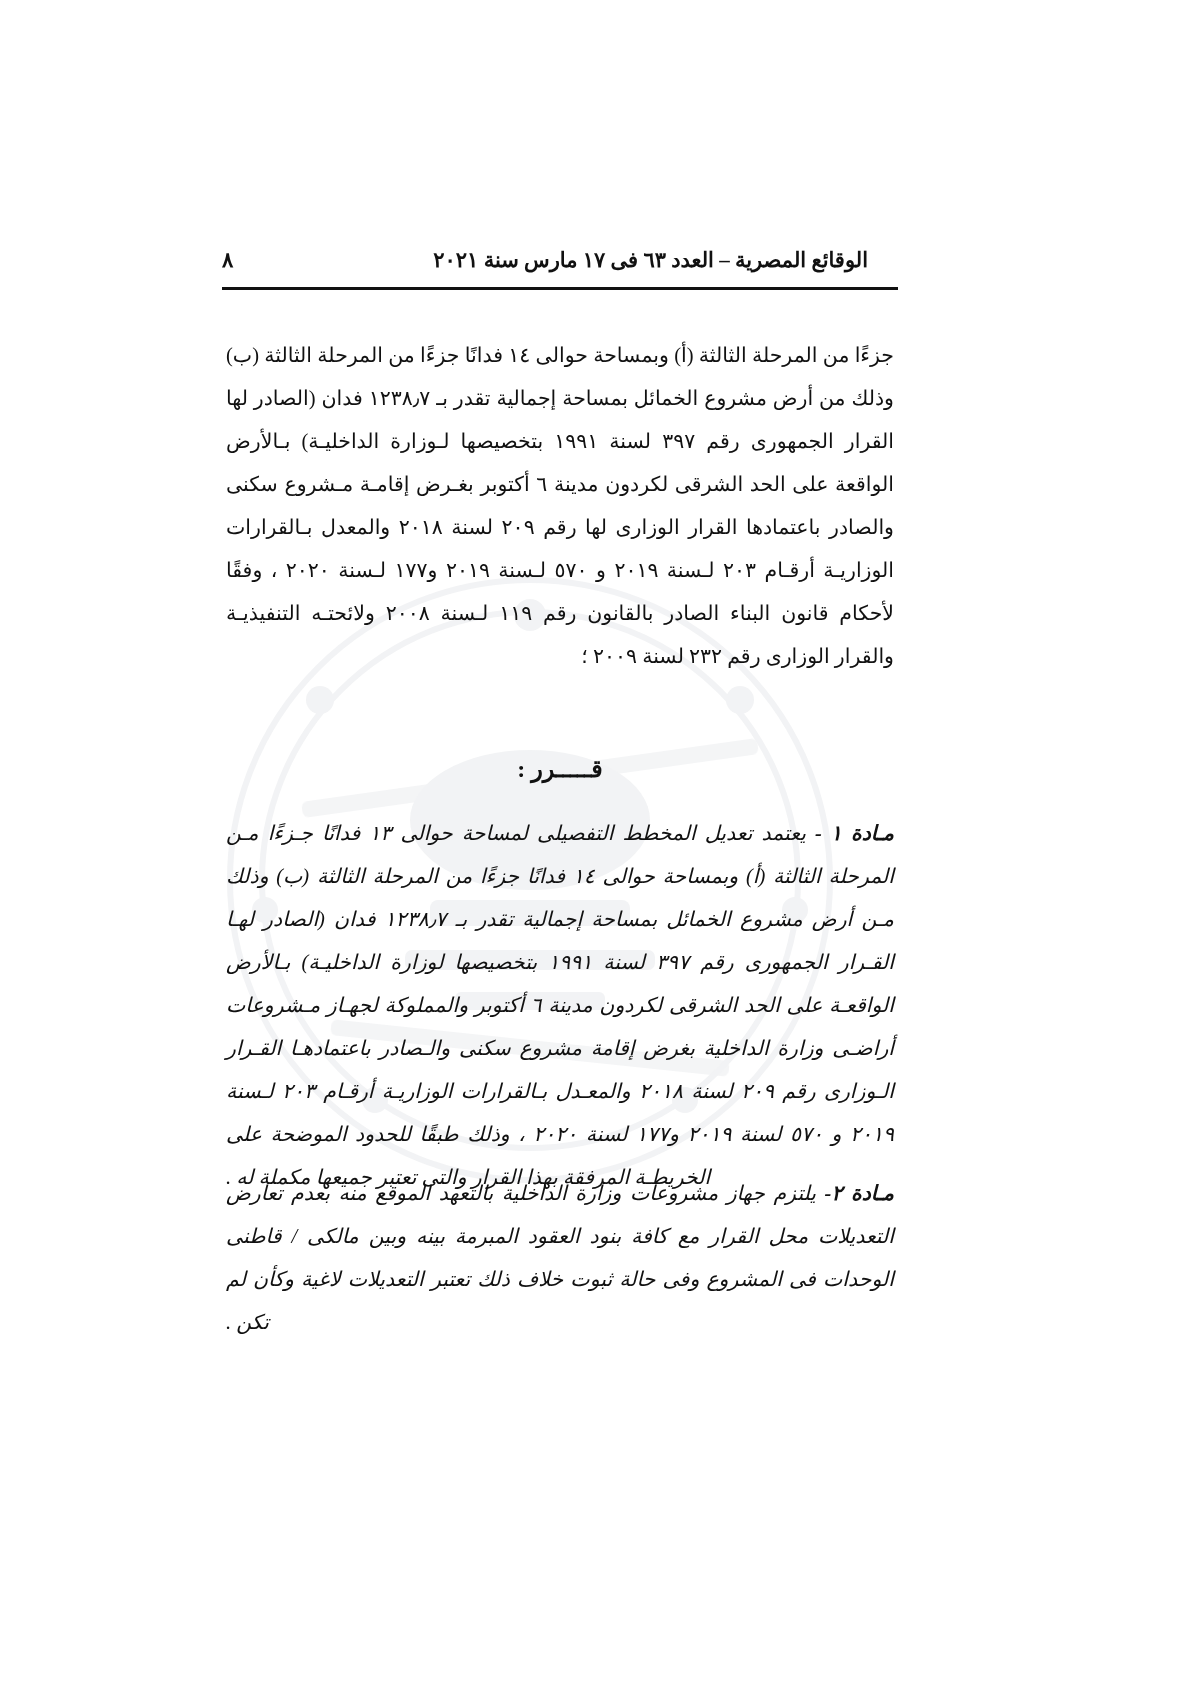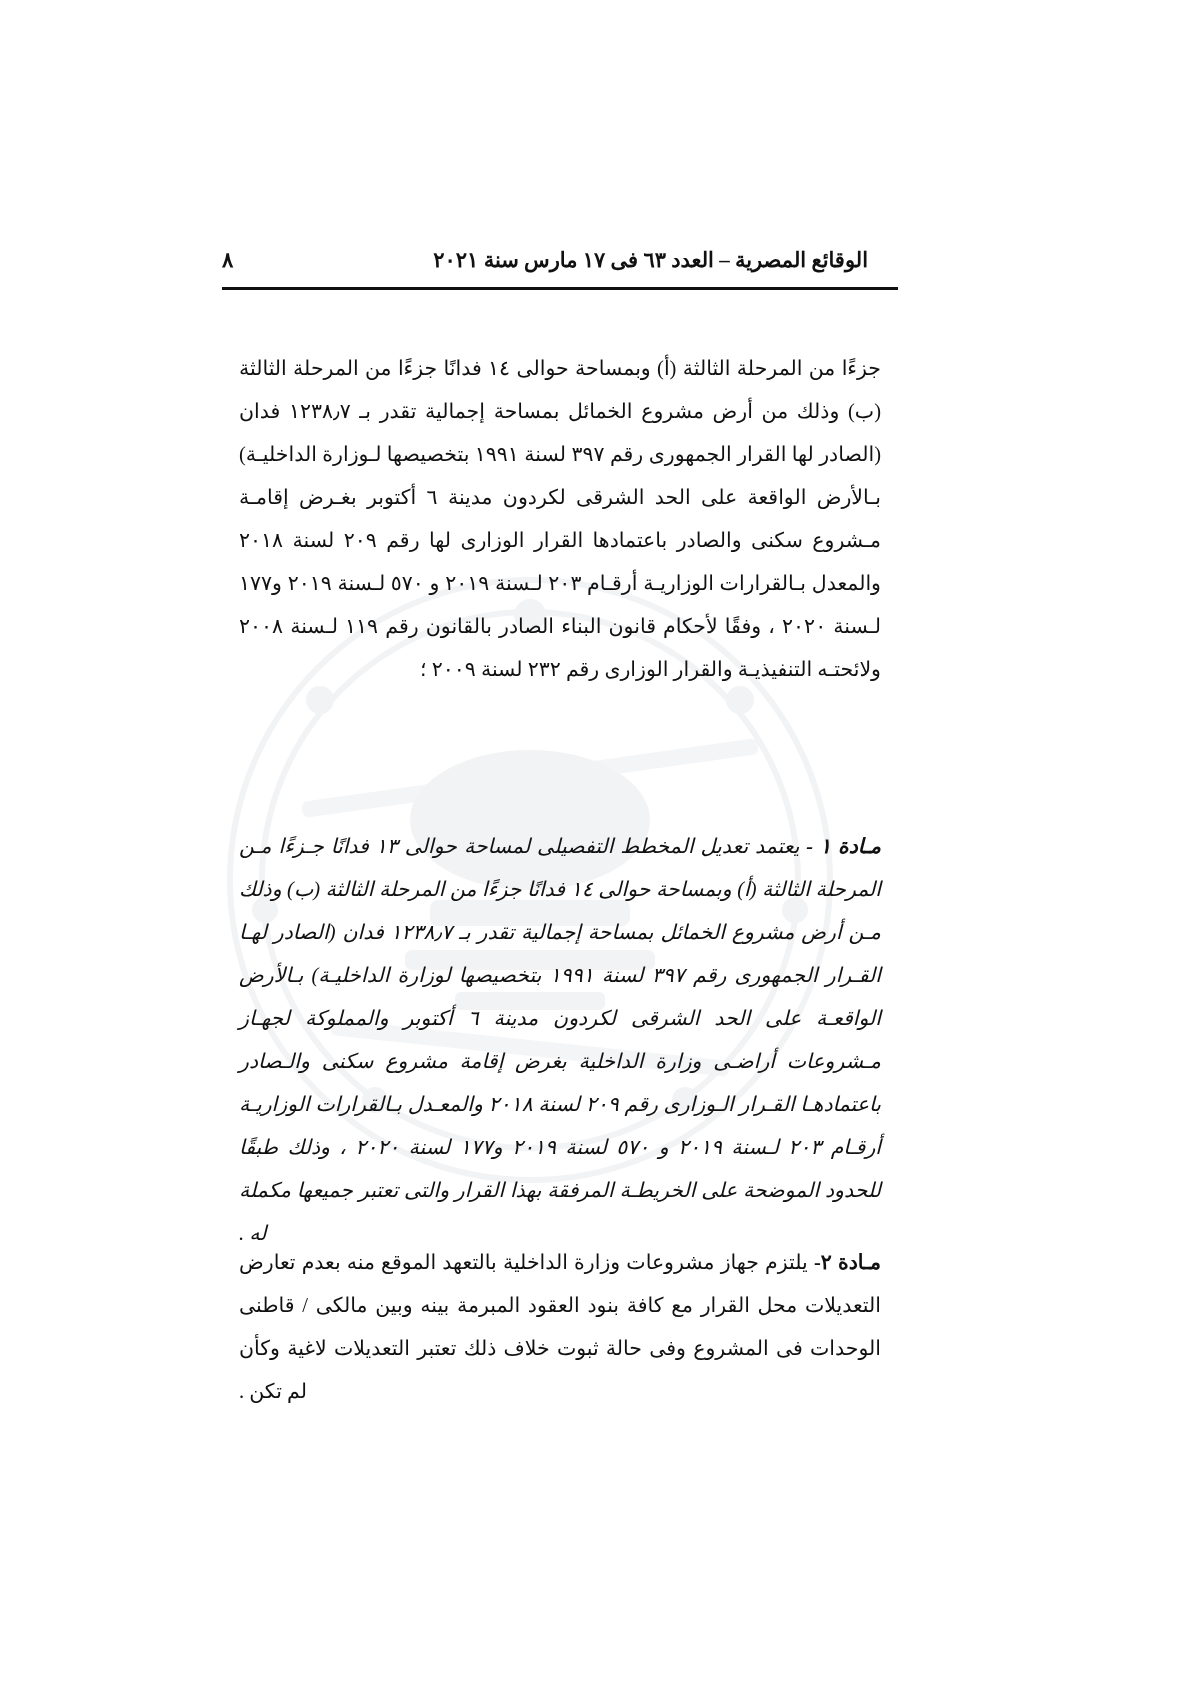--- a/index.html
+++ b/index.html
@@ -84,26 +84,26 @@
     position: absolute;
     left: 222px;
     width: 676px;
     direction: rtl;
     text-align: justify;
     text-align-last: justify;
     font-size: 20.5px;
     line-height: 43px;
   }
   .body-block p {
-    margin: 17px;
+    margin: 4px;
   }
   .p1 { top: 330px; }
   .p2 { top: 688px; text-align-last: justify; }
   .p4 { top: 808px; font-style: italic; }
-  .p5 { top: 1224px; }
+  .p5 { top: 1168px; font-style: italic; }
 
   .last-line-right {
     text-align: justify;
     text-align-last: right;
   }
   .last-line-left {
     text-align: justify;
     text-align-last: left;
   }
 
@@ -159,20 +159,21 @@
       <div class="header-title">الوقائع المصرية – العدد ٦٣ فى ١٧ مارس سنة ٢٠٢١</div>
       <div class="page-number">٨</div>
     </div>
     <div class="header-rule"></div>
 
     <div class="body-block p1 last-line-right">
       <p>جزءًا من المرحلة الثالثة (أ) وبمساحة حوالى ١٤ فدانًا جزءًا من المرحلة الثالثة (ب) وذلك من أرض مشروع الخمائل بمساحة إجمالية تقدر بـ ١٢٣٨٫٧ فدان (الصادر لها القرار الجمهورى رقم ٣٩٧ لسنة ١٩٩١ بتخصيصها لـوزارة الداخليـة) بـالأرض الواقعة على الحد الشرقى لكردون مدينة ٦ أكتوبر بغـرض إقامـة مـشروع سكنى والصادر باعتمادها القرار الوزارى لها رقم ٢٠٩ لسنة ٢٠١٨ والمعدل بـالقرارات الوزاريـة أرقـام ٢٠٣ لـسنة ٢٠١٩ و ٥٧٠ لـسنة ٢٠١٩ و١٧٧ لـسنة ٢٠٢٠ ، وفقًا لأحكام قانون البناء الصادر بالقانون رقم ١١٩ لـسنة ٢٠٠٨ ولائحتـه التنفيذيـة والقرار الوزارى رقم ٢٣٢ لسنة ٢٠٠٩ ؛</p>
     </div>
 
 
+    <div class="decision-word">قـــــرر :</div>
 
     <div class="body-block p4 last-line-left">
       <p><span class="article-label">مـادة ١ -</span><span> يعتمد تعديل المخطط التفصيلى لمساحة حوالى ١٣ فدانًا جـزءًا مـن المرحلة الثالثة (أ) وبمساحة حوالى ١٤ فدانًا جزءًا من المرحلة الثالثة (ب) وذلك مـن أرض مشروع الخمائل بمساحة إجمالية تقدر بـ ١٢٣٨٫٧ فدان (الصادر لهـا القـرار الجمهورى رقم ٣٩٧ لسنة ١٩٩١ بتخصيصها لوزارة الداخليـة) بـالأرض الواقعـة على الحد الشرقى لكردون مدينة ٦ أكتوبر والمملوكة لجهـاز مـشروعات أراضـى وزارة الداخلية بغرض إقامة مشروع سكنى والـصادر باعتمادهـا القـرار الـوزارى رقم ٢٠٩ لسنة ٢٠١٨ والمعـدل بـالقرارات الوزاريـة أرقـام ٢٠٣ لـسنة ٢٠١٩ و ٥٧٠ لسنة ٢٠١٩ و١٧٧ لسنة ٢٠٢٠ ، وذلك طبقًا للحدود الموضحة على الخريطـة المرفقة بهذا القرار والتى تعتبر جميعها مكملة له .</span></p>
     </div>
 
     <div class="body-block p5 last-line-left">
       <p><span class="article-label">مـادة ٢-</span><span> يلتزم جهاز مشروعات وزارة الداخلية بالتعهد الموقع منه بعدم تعارض التعديلات محل القرار مع كافة بنود العقود المبرمة بينه وبين مالكى / قاطنى الوحدات فى المشروع وفى حالة ثبوت خلاف ذلك تعتبر التعديلات لاغية وكأن لم تكن .</span></p>
     </div>
 
   </div>

